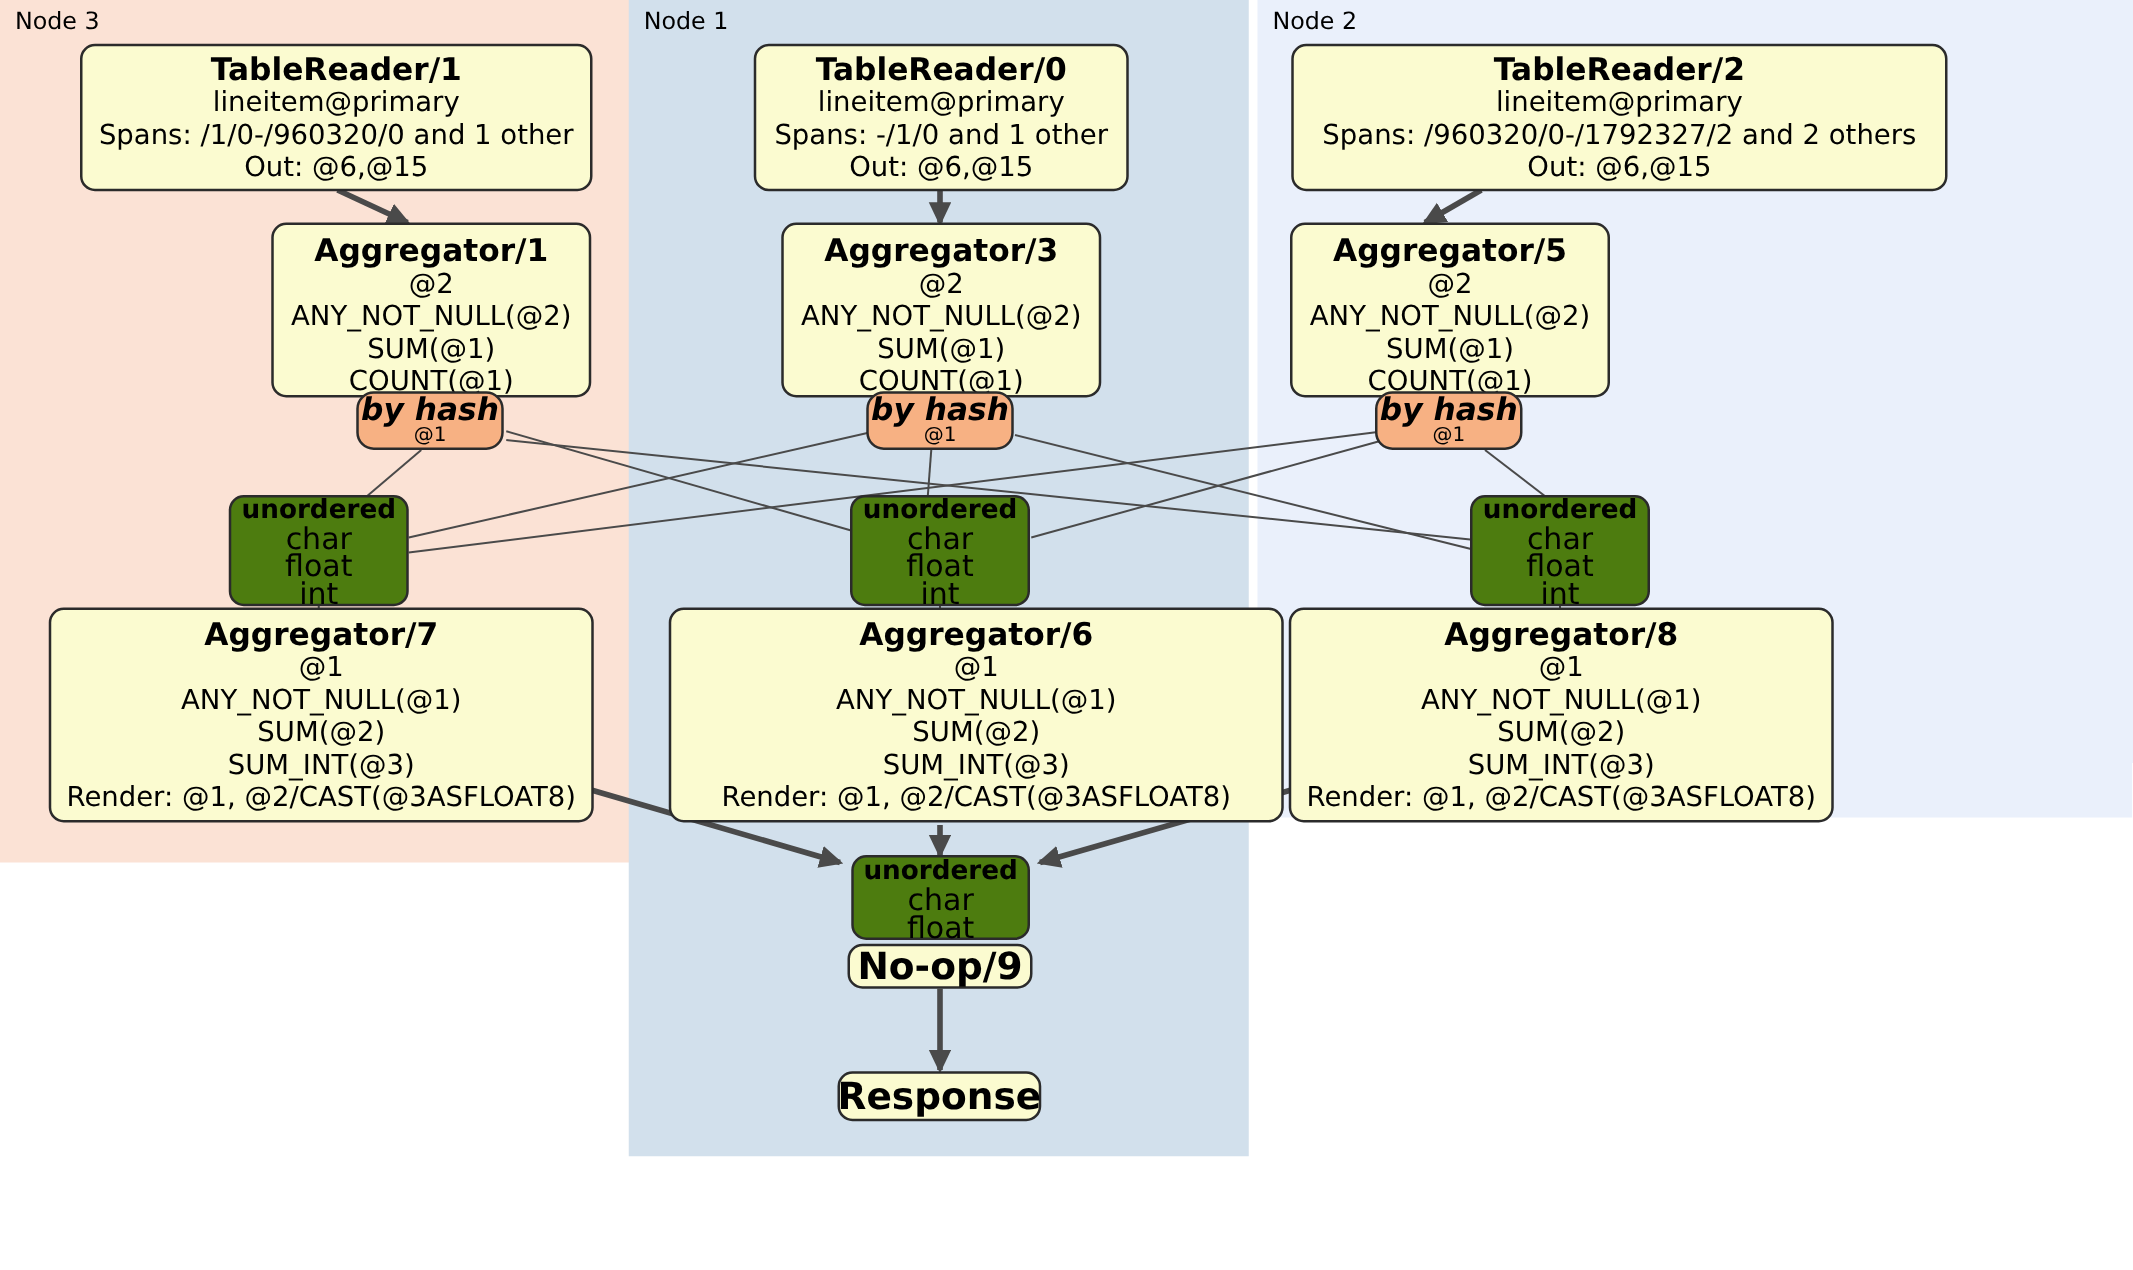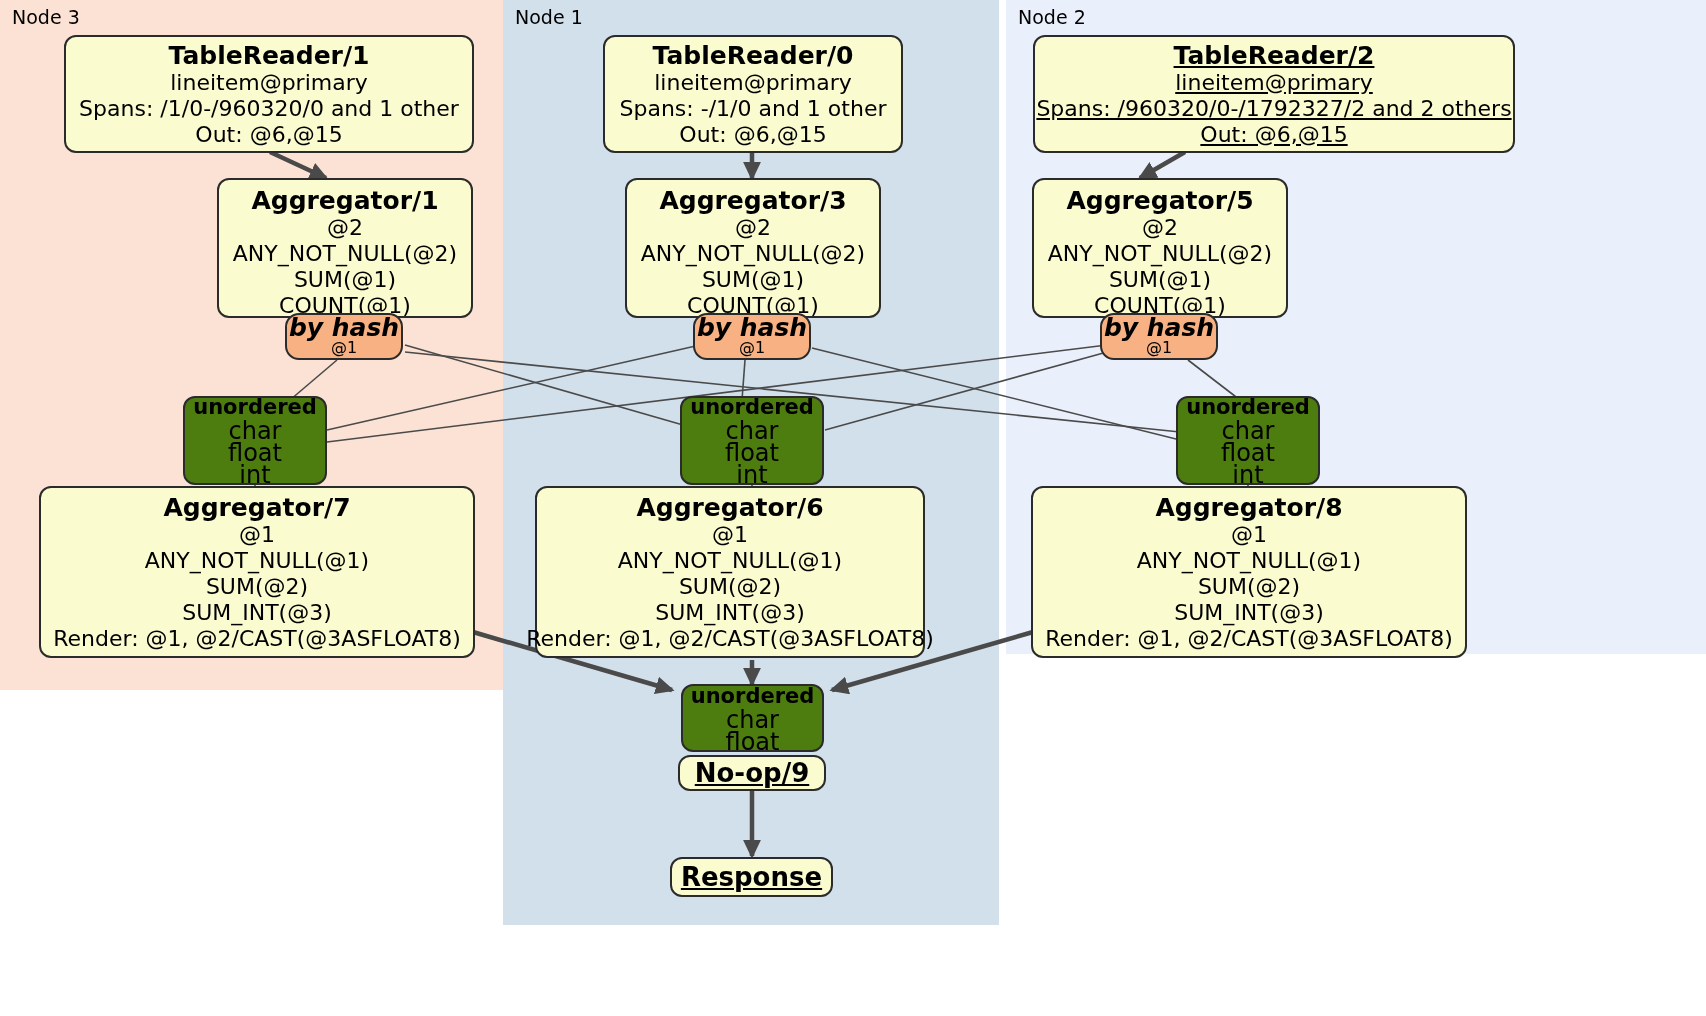--- a/index.html
+++ b/index.html
@@ -78,22 +78,21 @@
   }
   .sync-box .title {
     font-size: 21px;
     line-height: 25px;
   }
   .sync-box .line {
     font-size: 24px;
     line-height: 22px;
   }
   .single-title .title {
-    font-size: 26px;
-    text-decoration: underline;
+    font-size: 30px;
   }
   
   #edges, #edges-top {
     position: absolute;
     left: 0;
     top: 0;
     width: 1706px;
     height: 1016px;
     pointer-events: none;
   }
@@ -175,21 +174,21 @@
     <div class="line">Out: @6,@15</div>
   </div>
 
   <div class="box proc-box" style="left:603px; top:35px; width:300px; height:118px;">
     <div class="title">TableReader/0</div>
     <div class="line">lineitem@primary</div>
     <div class="line">Spans: -/1/0 and 1 other</div>
     <div class="line">Out: @6,@15</div>
   </div>
 
-  <div class="box proc-box" style="left:1033px; top:35px; width:482px; height:118px;text-decoration:underline;">
+  <div class="box proc-box" style="left:1033px; top:35px; width:525px; height:118px;">
     <div class="title">TableReader/2</div>
     <div class="line">lineitem@primary</div>
     <div class="line">Spans: /960320/0-/1792327/2 and 2 others</div>
     <div class="line">Out: @6,@15</div>
   </div>
 
   <div class="box proc-box" style="left:217px; top:178px; width:256px; height:140px; justify-content:flex-start; padding-top:6px;">
     <div class="title">Aggregator/1</div>
     <div class="line">@2</div>
     <div class="line">ANY_NOT_NULL(@2)</div>
@@ -251,21 +250,21 @@
 
   <div class="box proc-box" style="left:39px; top:486px; width:436px; height:172px;">
     <div class="title">Aggregator/7</div>
     <div class="line">@1</div>
     <div class="line">ANY_NOT_NULL(@1)</div>
     <div class="line">SUM(@2)</div>
     <div class="line">SUM_INT(@3)</div>
     <div class="line">Render: @1, @2/CAST(@3ASFLOAT8)</div>
   </div>
 
-  <div class="box proc-box" style="left:535px; top:486px; width:390px; height:172px;">
+  <div class="box proc-box" style="left:535px; top:486px; width:492px; height:172px;">
     <div class="title">Aggregator/6</div>
     <div class="line">@1</div>
     <div class="line">ANY_NOT_NULL(@1)</div>
     <div class="line">SUM(@2)</div>
     <div class="line">SUM_INT(@3)</div>
     <div class="line">Render: @1, @2/CAST(@3ASFLOAT8)</div>
   </div>
 
   <div class="box proc-box" style="left:1031px; top:486px; width:436px; height:172px;">
     <div class="title">Aggregator/8</div>

